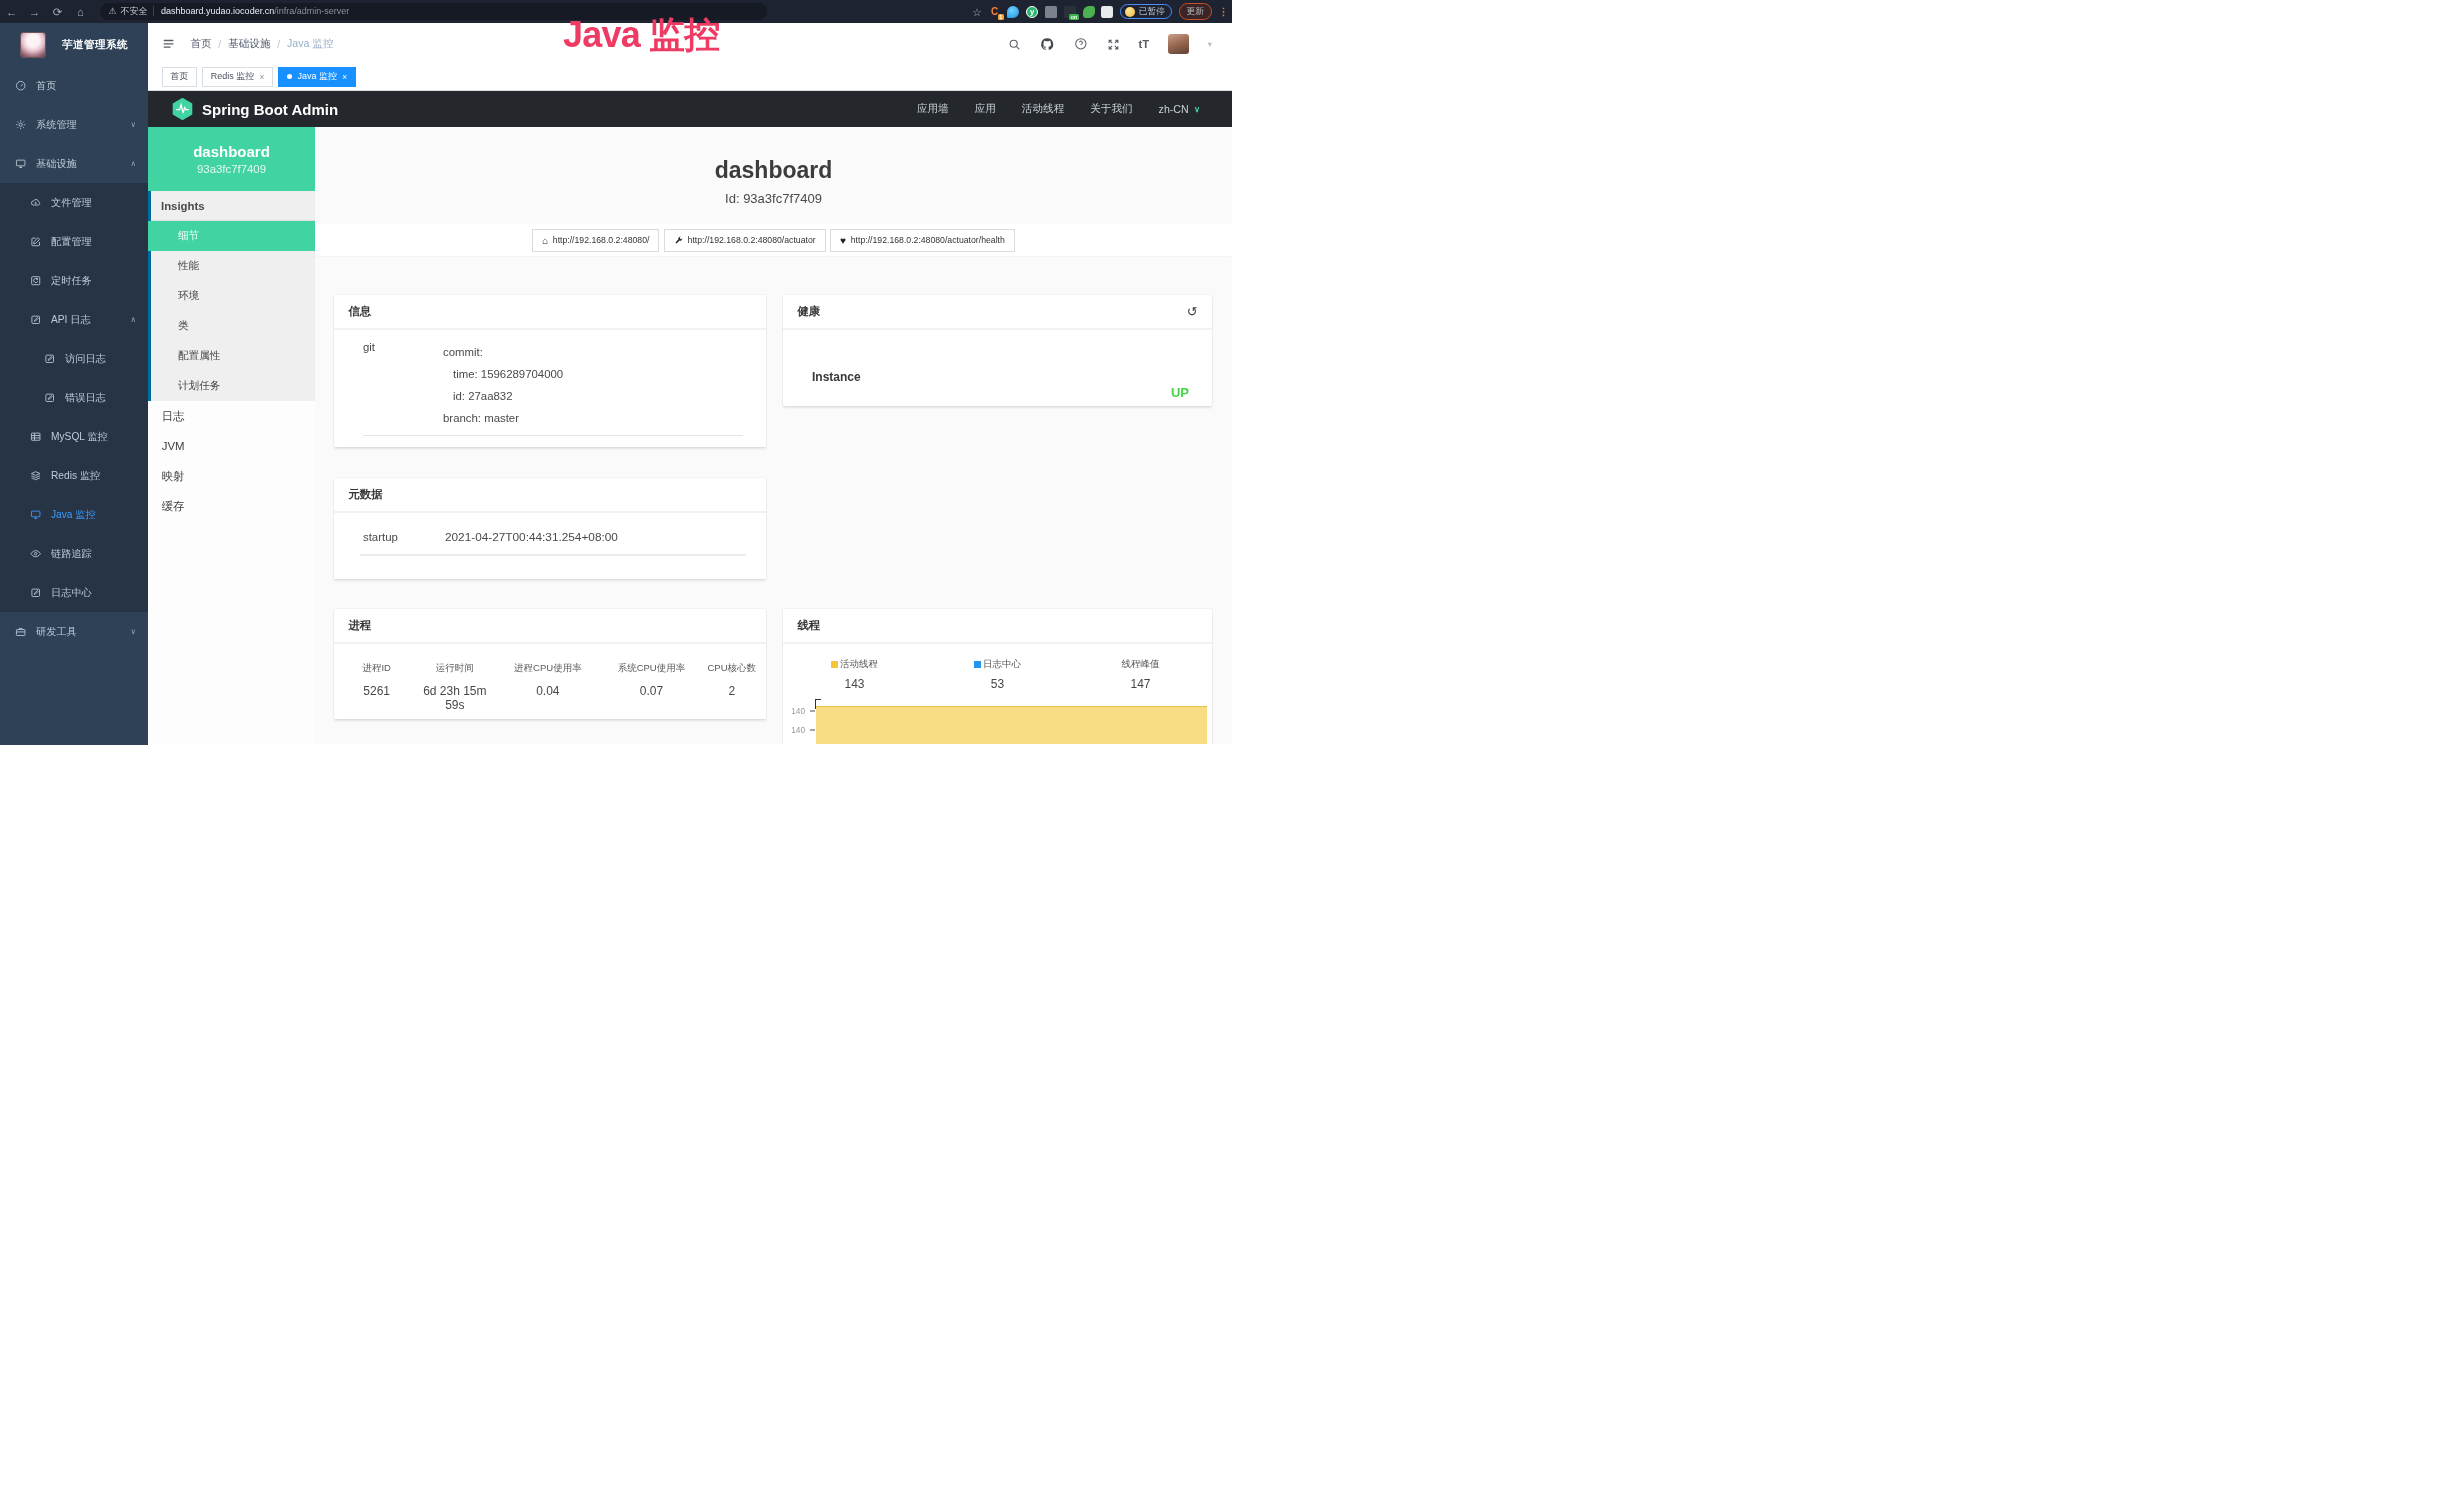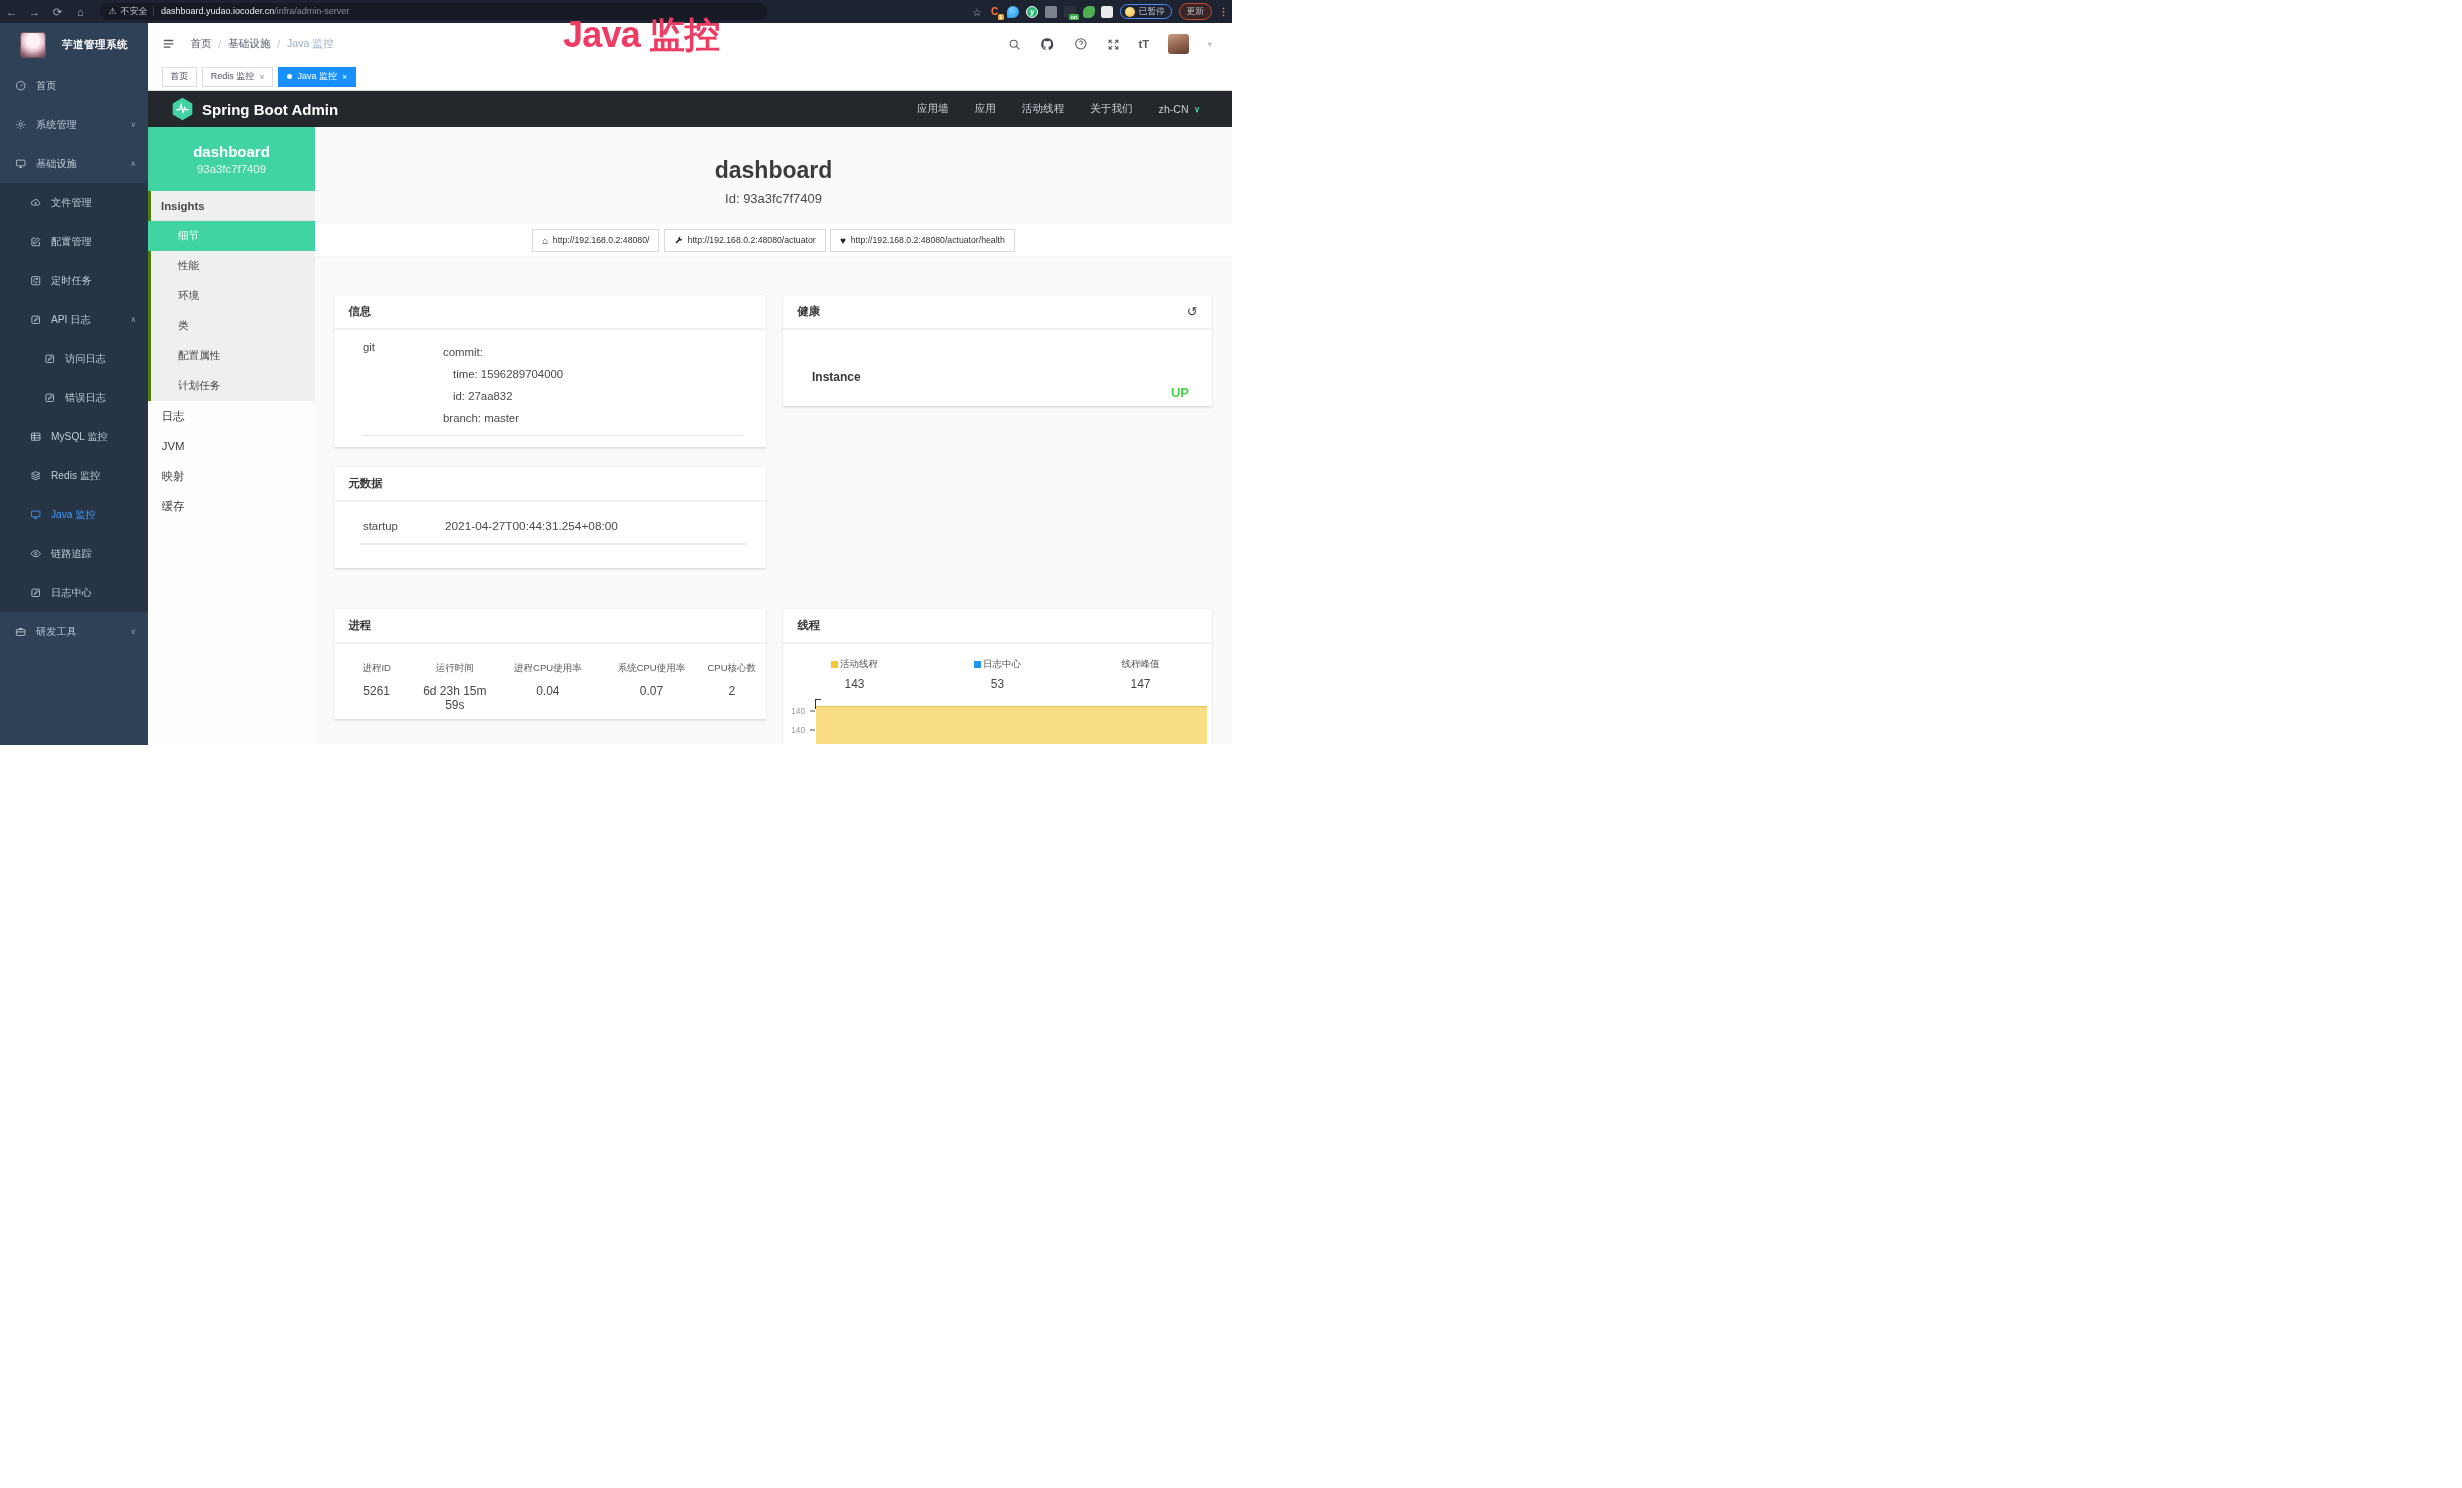--- a/index.html
+++ b/index.html
@@ -78,42 +78,42 @@
   .sba-locale { display:flex; align-items:center; gap:5.3px; color:#ccd1d7; font-size:10.6px; cursor:pointer; }
   .sba-locale .chev { color:#42d3a2; font-size:8.3px; font-weight:bold; }
 
   
   .content { position:absolute; top:127px; left:148px; width:1084px; height:617px; background:#fafafa; overflow:hidden; }
 
   .inst-sidebar { position:absolute; top:0; left:0; width:167px; height:617px; background:#fdfdfd; }
   .inst-head { height:64px; background:#42d3a2; color:#fff; display:flex; flex-direction:column; align-items:center; justify-content:center; gap:3px; }
   .inst-name { font-size:15px; font-weight:bold; }
   .inst-id { font-size:11.4px; color:rgba(255,255,255,.85); }
-  .inst-group { background:#efefef; border-left:3px solid #4d7c0f; }
+  .inst-group { background:#efefef; border-left:3px solid #0369a1; }
   .group-label { height:30px; display:flex; align-items:center; padding-left:10px; font-size:11.4px; font-weight:bold; color:#4a4a4a; border-bottom:0.8px solid #e2e2e2; }
   .g-item { height:30px; display:flex; align-items:center; padding-left:27px; font-size:10.6px; color:#454545; cursor:pointer; }
   .g-item.active { background:#42d3a2; color:#fff; margin-left:-3px; padding-left:30px; }
   .p-item { height:30px; display:flex; align-items:center; padding-left:13.7px; font-size:11.4px; color:#3c3c3c; cursor:pointer; }
 
   .main { position:absolute; top:0; left:167px; width:917px; height:617px; }
   .m-title { position:absolute; top:30px; left:0; width:100%; text-align:center; font-size:23px; font-weight:bold; color:#3c3c3c; }
   .m-id { position:absolute; top:64px; left:0; width:100%; text-align:center; font-size:13px; color:#4a4a4a; }
   .links-band { position:absolute; top:97px; left:0; width:100%; height:32px; background:#fff; box-shadow:0 0.8px 1.5px rgba(0,0,0,.07); display:flex; align-items:center; justify-content:center; gap:4.6px; }
   .link-btn { height:23px; border:0.8px solid #dbdbdb; background:#fff; display:flex; align-items:center; gap:4.6px; padding:0 9px; font-size:8.7px; color:#333; cursor:pointer; }
   .link-btn .gly { font-size:10px; color:#222; }
 
   .card { position:absolute; background:#fff; border-radius:1.5px; box-shadow:0 1.5px 2.3px rgba(0,0,0,.09), 0 0 0 0.8px rgba(0,0,0,.03); overflow:hidden; }
   .card-head { height:35px; display:flex; align-items:center; padding:0 14.4px; border-bottom:2.3px solid #f1f1f1; }
   .card-title { font-size:11.4px; font-weight:bold; color:#363636; }
   .card-head .spacer { flex:1; }
   .hist-icon { font-size:13px; color:#444; cursor:pointer; }
 
   .card-info   { top:168px; left:19px;  width:432px; height:152px; }
   .card-health { top:168px; left:468px; width:429px; height:111px; }
-  .card-meta   { top:340px; left:19px;  width:432px; height:101px; }
+  .card-meta   { top:351px; left:19px;  width:432px; height:101px; }
   .card-proc   { top:482px; left:19px;  width:432px; height:110px; }
   .card-thread { top:482px; left:468px; width:429px; height:182px; }
 
   .info-row { display:flex; padding:10.6px 23px 0 29px; }
   .info-label { width:80px; font-size:11.4px; color:#4a4a4a; padding-top:0; }
   .info-lines { font-size:11.4px; color:#4a4a4a; line-height:22px; }
   .info-lines .ind { padding-left:10px; }
   .rule { border:none; border-top:1.5px solid #e4e4e4; margin:6px 23px 0 29px; }
 
   .health-row { display:flex; align-items:center; padding:23px 23px 0 29px; }

